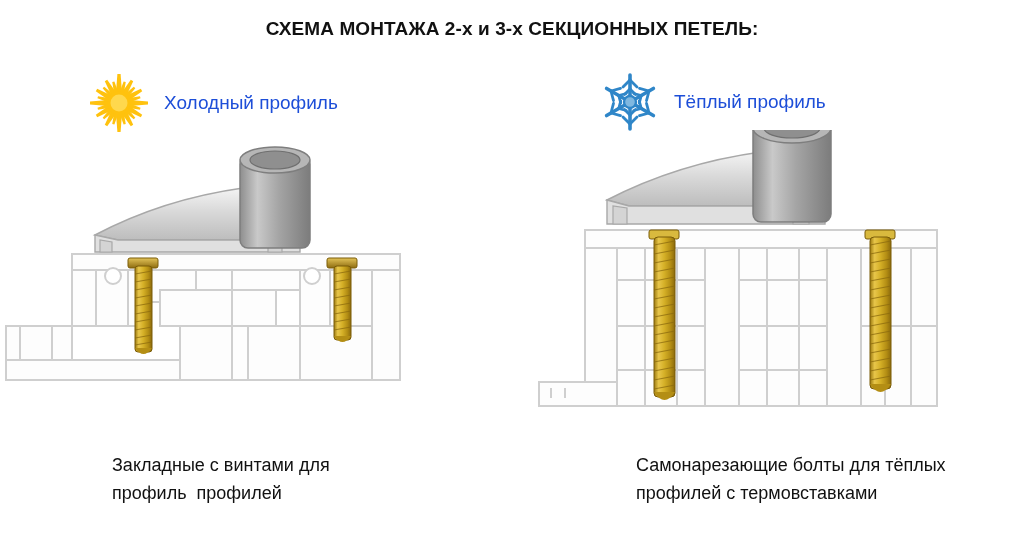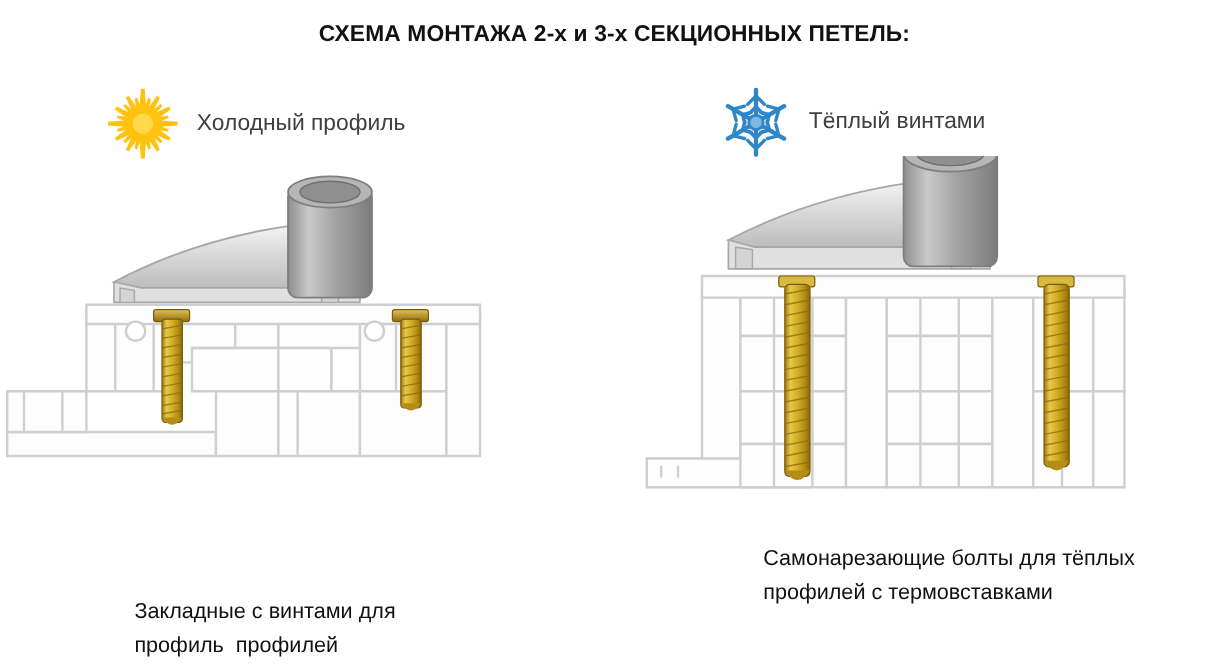--- a/index.html
+++ b/index.html
@@ -33,21 +33,21 @@
     position: absolute;
     display: flex;
     align-items: center;
     gap: 14px;
   }
   .col-header.left  { left: 88px;  top: 72px; }
   .col-header.right { left: 600px; top: 72px; }
 
   .header-label {
     font-size: 19px;
-    color: #404040;
+    color: #1d4ed8;
     white-space: nowrap;
   }
 
   
   .sun {
     position: relative;
     width: 62px;
     height: 62px;
     flex: 0 0 62px;
   }
@@ -70,21 +70,21 @@
   .drawing.right { left: 525px; top: 130px; width: 470px;  height: 300px; }
   .drawing svg { display: block; }
 
   
   .caption {
     position: absolute;
     font-size: 18px;
     line-height: 1.55;
     color: #111111;
   }
-  .caption.left  { left: 112px; top: 452px; width: 330px; margin-top: 44px; }
+  .caption.left  { left: 112px; top: 452px; width: 330px; }
   .caption.right { left: 636px; top: 452px; width: 400px; }
   .caption .line { display: block; white-space: pre; }
 </style>
 </head>
 <body>
 
 <div class="title">СХЕМА МОНТАЖА 2-х и 3-х СЕКЦИОННЫХ ПЕТЕЛЬ:</div>
 
 <div class="col-header left">
   <span class="sun">
@@ -190,21 +190,21 @@
             <line x1="0" y1="22" x2="-7" y2="15"></line>
             <line x1="0" y1="22" x2="7" y2="15"></line>
             <line x1="0" y1="13" x2="-5.5" y2="7.5"></line>
             <line x1="0" y1="13" x2="5.5" y2="7.5"></line>
           </g>
         </g>
         <circle cx="0" cy="0" r="6" fill="#7FB8E0" stroke="#2F86C8" stroke-width="2.4"></circle>
       </g>
     </svg>
   </span>
-  <span class="header-label">Тёплый винтами</span>
+  <span class="header-label">Тёплый профиль</span>
 </div>
 
 <div class="drawing left">
   <svg viewBox="0 0 470 300" width="470" height="300" aria-hidden="true">
     <defs>
       <linearGradient id="metalH" x1="0" y1="0" x2="0" y2="1">
         <stop offset="0%" stop-color="#F4F4F4"></stop>
         <stop offset="45%" stop-color="#D9D9D9"></stop>
         <stop offset="100%" stop-color="#BDBDBD"></stop>
       </linearGradient>

